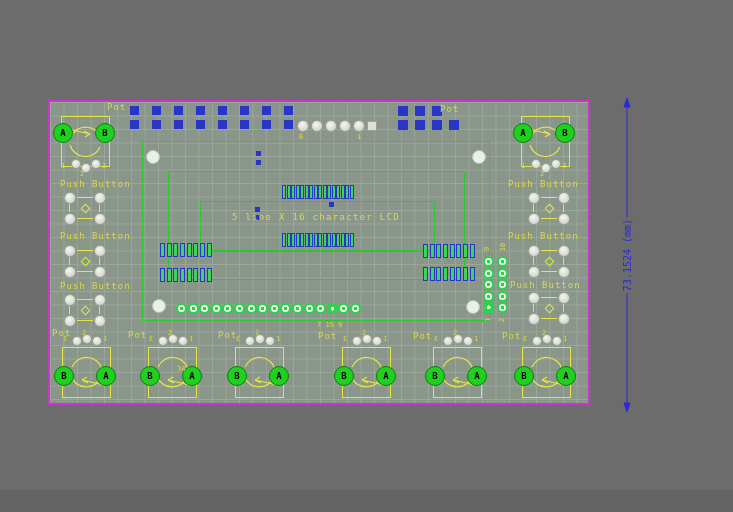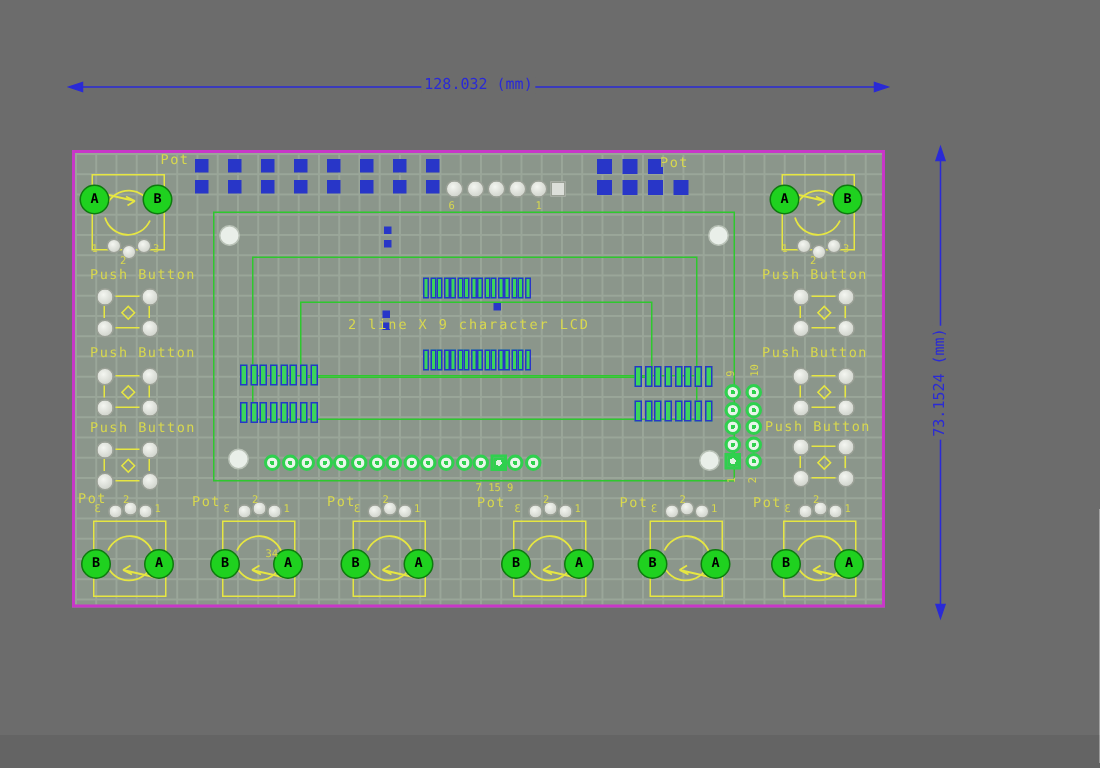--- a/index.html
+++ b/index.html
@@ -78,28 +78,20 @@
   .pb-vl.l{left:5px;} .pb-vl.r{left:35px;}
   .pb-dia{position:absolute;left:18px;top:13px;width:5px;height:5px;border:1px solid #e6e642;transform:rotate(45deg);}
 
   .bottombar{position:absolute;left:0;top:490px;width:733px;height:22px;background:#646464;}
 </style>
 </head>
 <body>
 
 <div class="screen">
 
-  <div class="abs" style="left:44px;top:50px;width:550px;height:14px;">
-    <svg class="dim-svg" width="550" height="14">
-      <line x1="8" y1="7" x2="542" y2="7"></line>
-      <path d="M2,7 l9,-3 v6 z"></path>
-        <path d="M548,7 l-9,-3 v6 z"></path>
-    </svg>
-    <span class="dim-label" style="left:50%;top:50%;transform:translate(-50%,-50%);">128.032 (mm)</span>
-  </div>
 
   <div class="abs" style="left:620px;top:96px;width:14px;height:318px;">
     <svg class="dim-svg" width="14" height="318">
       <line x1="7" y1="8" x2="7" y2="310"></line>
       <path d="M7,2 l-3,9 h6 z"></path>
         <path d="M7,316 l-3,-9 h6 z"></path>
     </svg>
     <span class="dim-label" style="left:50%;top:50%;transform:translate(-50%,-50%) rotate(-90deg);">73.1524 (mm)</span>
   </div>
 
@@ -295,21 +287,21 @@
       <div class="gpad"></div>
       <div class="gpad"></div>
     <div class="gsq"></div>
     <div class="gpad"></div>
   </div>
   <span class="pnum rot" style="left:485px;top:245px;">9</span>
   <span class="pnum rot" style="left:499px;top:243px;">10</span>
   <span class="pnum rot" style="left:486px;top:316px;">1</span>
   <span class="pnum rot" style="left:500px;top:316px;">2</span>
 
-  <div class="silk" style="left:232px;top:212px;font-size:9px;letter-spacing:1.3px;">2 line X 9 character LCD</div>
+  <div class="silk" style="left:232px;top:212px;font-size:9px;letter-spacing:1.3px;">5 line X 16 character LCD</div>
 
   <div class="silk" style="left:107px;top:102px;">Pot</div>
   <div class="silk" style="left:440px;top:104px;">Pot</div>
   <div class="silk" style="left:52px;top:328px;">Pot</div>
   <div class="silk" style="left:128px;top:330px;">Pot</div>
   <div class="silk" style="left:218px;top:330px;">Pot</div>
   <div class="silk" style="left:318px;top:331px;">Pot</div>
   <div class="silk" style="left:413px;top:331px;">Pot</div>
   <div class="silk" style="left:502px;top:331px;">Pot</div>
 

